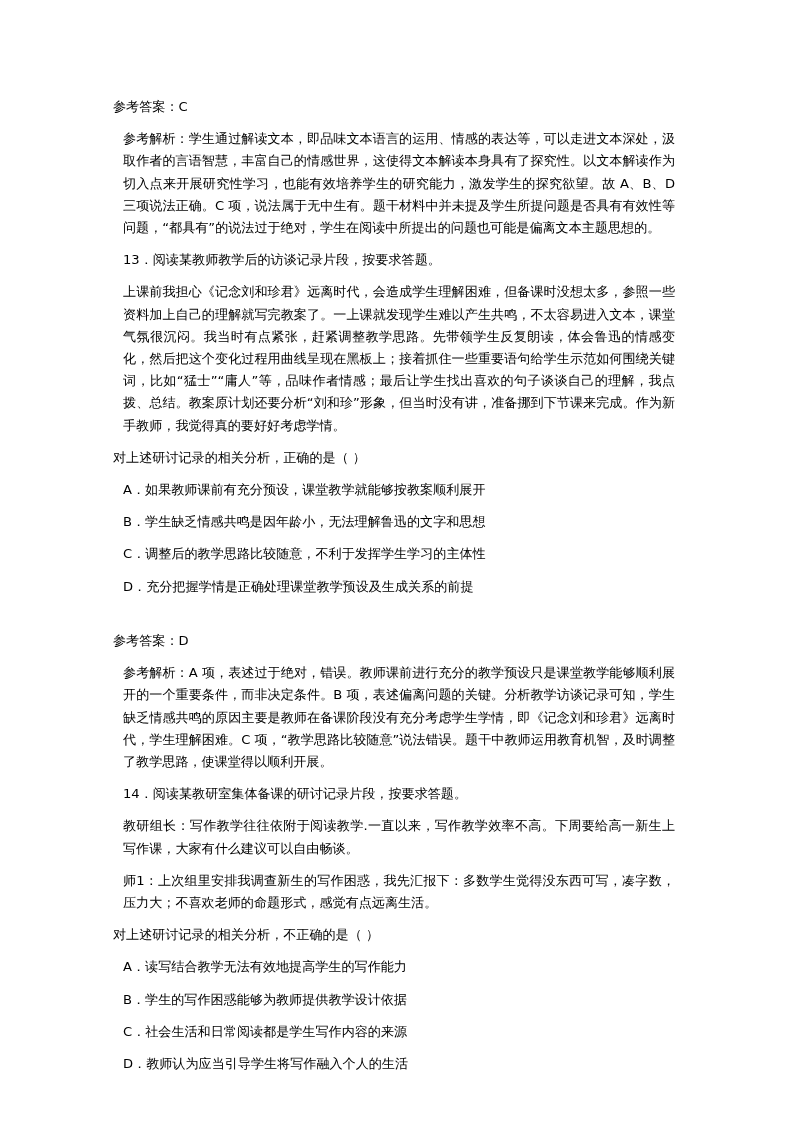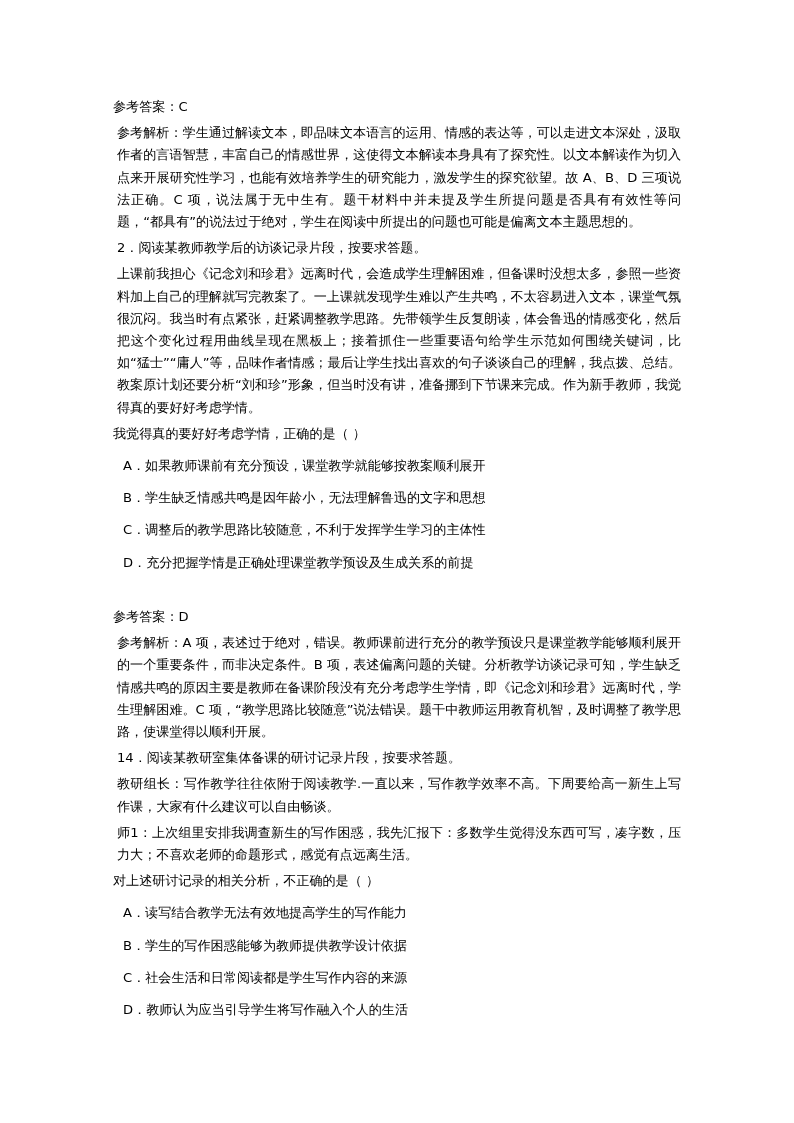--- a/index.html
+++ b/index.html
@@ -24,21 +24,21 @@
   }
   .doc-body {
     width: 572px;
     font-size: 13.1px;
     line-height: 22.2px;
     text-align: justify;
     text-justify: inter-ideograph;
     letter-spacing: 0px;
   }
   .para {
-    margin: 4px;
+    margin: 10px;
     padding: 0;
     text-align: justify;
     text-justify: inter-ideograph;
     white-space: normal;
   }
   .para.last-line-left {
     text-align-last: left;
   }
   .spacer {
     height: 22.2px;
@@ -61,25 +61,25 @@
 </head>
 <body>
 
 <div class="page">
   <div class="doc-body">
 
     <p class="short">参考答案：C</p>
 
     <p class="para last-line-left">参考解析：学生通过解读文本，即品味文本语言的运用、情感的表达等，可以走进文本深处，汲取作者的言语智慧，丰富自己的情感世界，这使得文本解读本身具有了探究性。以文本解读作为切入点来开展研究性学习，也能有效培养学生的研究能力，激发学生的探究欲望。故 A、B、D 三项说法正确。C 项，说法属于无中生有。题干材料中并未提及学生所提问题是否具有有效性等问题，“都具有”的说法过于绝对，学生在阅读中所提出的问题也可能是偏离文本主题思想的。</p>
 
-    <p class="para last-line-left">2．阅读某教师教学后的访谈记录片段，按要求答题。</p>
+    <p class="para last-line-left">13．阅读某教师教学后的访谈记录片段，按要求答题。</p>
 
     <p class="para last-line-left">上课前我担心《记念刘和珍君》远离时代，会造成学生理解困难，但备课时没想太多，参照一些资料加上自己的理解就写完教案了。一上课就发现学生难以产生共鸣，不太容易进入文本，课堂气氛很沉闷。我当时有点紧张，赶紧调整教学思路。先带领学生反复朗读，体会鲁迅的情感变化，然后把这个变化过程用曲线呈现在黑板上；接着抓住一些重要语句给学生示范如何围绕关键词，比如“猛士”“庸人”等，品味作者情感；最后让学生找出喜欢的句子谈谈自己的理解，我点拨、总结。教案原计划还要分析“刘和珍”形象，但当时没有讲，准备挪到下节课来完成。作为新手教师，我觉得真的要好好考虑学情。</p>
 
-    <p class="short">我觉得真的要好好考虑学情，正确的是（    ）</p>
+    <p class="short">对上述研讨记录的相关分析，正确的是（    ）</p>
 
     <p class="opt">A．如果教师课前有充分预设，课堂教学就能够按教案顺利展开</p>
     <p class="opt">B．学生缺乏情感共鸣是因年龄小，无法理解鲁迅的文字和思想</p>
     <p class="opt">C．调整后的教学思路比较随意，不利于发挥学生学习的主体性</p>
     <p class="opt">D．充分把握学情是正确处理课堂教学预设及生成关系的前提</p>
 
     <div class="spacer">&nbsp;</div>
 
     <p class="short">参考答案：D</p>
 

